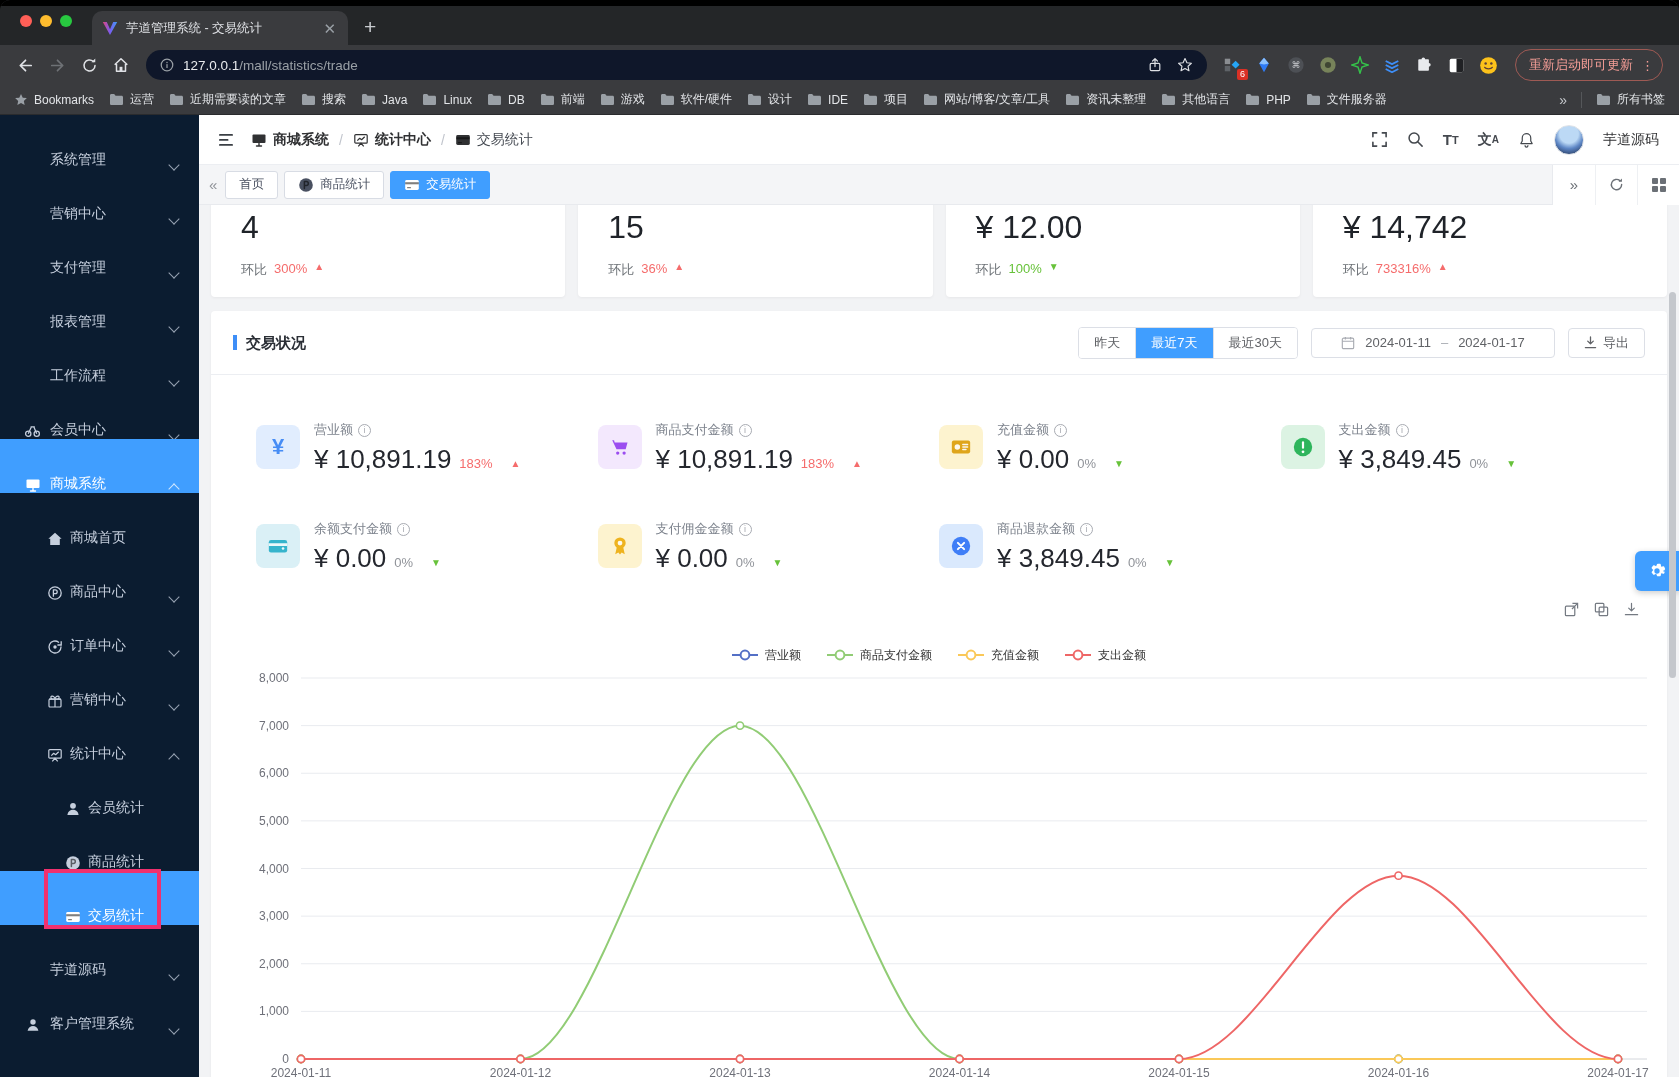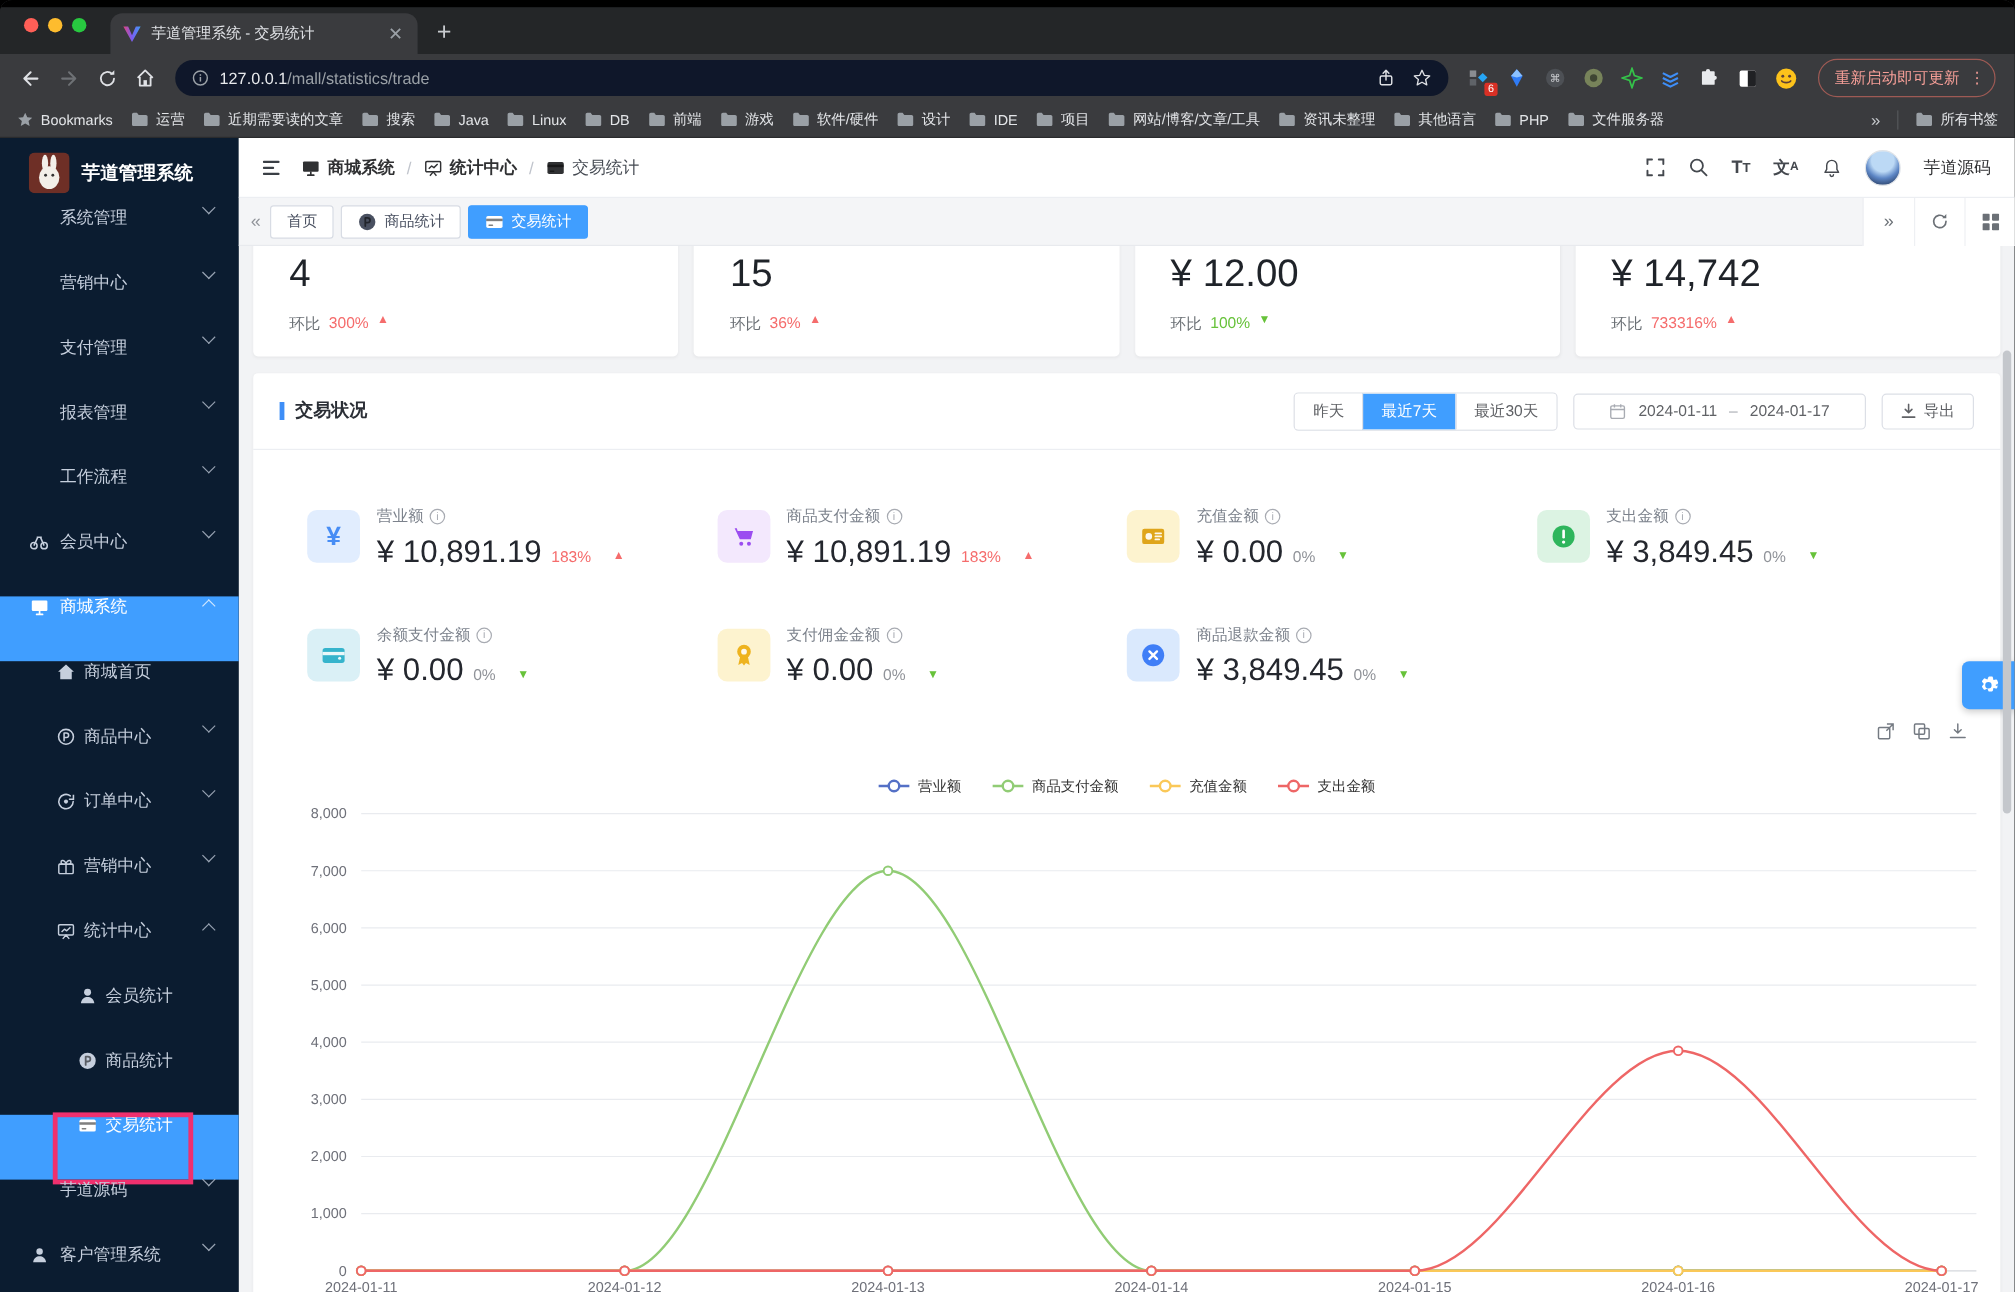--- a/index.html
+++ b/index.html
@@ -25,21 +25,21 @@
   .bookbar{height:30px;background:#3a3b3e;border-bottom:1px solid #2a2b2d;display:flex;align-items:center;gap:15px;padding:0 14px;font-size:12px;color:#e3e5e8;overflow:hidden}
   .bm{display:flex;align-items:center;gap:6px;white-space:nowrap;cursor:pointer}
   .bb-right{margin-left:auto;display:flex;align-items:center;gap:14px;flex-shrink:0}
   .bb-div{width:1px;height:16px;background:#55575a}
   .chev-txt{color:#c7cace;font-size:14px;cursor:pointer}
   
   .app{flex:1;display:flex;min-height:0;background:#f2f3f5}
   .sidebar{width:199px;background:#0b1c30;flex-shrink:0;position:relative;overflow:hidden}
   .logo-row{height:58px;display:flex;align-items:center;gap:10px;padding-left:24px}
   .logo-title{color:#fff;font-size:15.5px;font-weight:bold;white-space:nowrap}
-  .menu-item{height:54px;position:relative;display:flex;align-items:flex-start;color:#c6cfdd;font-size:14px;cursor:pointer}
+  .menu-item{height:54px;position:relative;display:flex;align-items:flex-end;color:#c6cfdd;font-size:14px;cursor:pointer}
   .menu-item .mi-icon{position:absolute;left:24px;width:17px;height:17px;display:flex;align-items:center;justify-content:center}
   .menu-item.lvl2 .mi-icon{left:46px}.menu-item.lvl3 .mi-icon{left:64px}
   .menu-item .mi-label{padding-left:50px}
   .menu-item.lvl2 .mi-label{padding-left:70px}
   .menu-item.lvl3 .mi-label{padding-left:88px}
   .menu-item.active{background:#409eff;color:#fff}
   .chev{position:absolute;right:21px;width:8px;height:8px;border-right:1.6px solid currentColor;border-bottom:1.6px solid currentColor;opacity:.75}
   .chev.down{transform:rotate(45deg);margin-top:-4px}
   .chev.up{transform:rotate(-135deg);margin-top:4px}
   .annotated::after{content:"";position:absolute;left:44px;right:38px;top:-2px;bottom:-4px;border:4px solid var(--ann,#f0306e);pointer-events:none}
@@ -352,31 +352,20 @@
         <svg width="15" height="13" viewBox="0 0 16 14">
             <path d="M1 2.5C1 1.7 1.7 1 2.5 1h3L7 3h6.5c.8 0 1.5.7 1.5 1.5v7c0 .8-.7 1.5-1.5 1.5h-11C1.7 13 1 12.3 1 11.5z" fill="#9aa0a6"></path>
           </svg>
         <span>所有书签</span>
       </span>
     </span>
   </div>
 
   <div class="app">
     <aside class="sidebar">
-      <div class="logo-row">
-        <svg width="34" height="34" viewBox="0 0 34 34">
-            <rect width="34" height="34" rx="5" fill="#6e2f26"></rect>
-            <ellipse cx="13.5" cy="9" rx="2.6" ry="7" fill="#f3efe9"></ellipse>
-            <ellipse cx="20.5" cy="9" rx="2.6" ry="7" fill="#f3efe9"></ellipse>
-            <ellipse cx="17" cy="21" rx="8.5" ry="9.5" fill="#f3efe9"></ellipse>
-            <circle cx="14" cy="19" r="1.2" fill="#333"></circle>
-            <circle cx="20" cy="19" r="1.2" fill="#333"></circle>
-          </svg>
-        <span class="logo-title">芋道管理系统</span>
-      </div>
       <nav id="menu">
           <div class="menu-item lvl1" style="--ann: #f0306e;">
             <span class="mi-label">系统管理</span>
             <span class="chev down"></span>
           </div>
           <div class="menu-item lvl1" style="--ann: #f0306e;">
             <span class="mi-label">营销中心</span>
             <span class="chev down"></span>
           </div>
           <div class="menu-item lvl1" style="--ann: #f0306e;">

